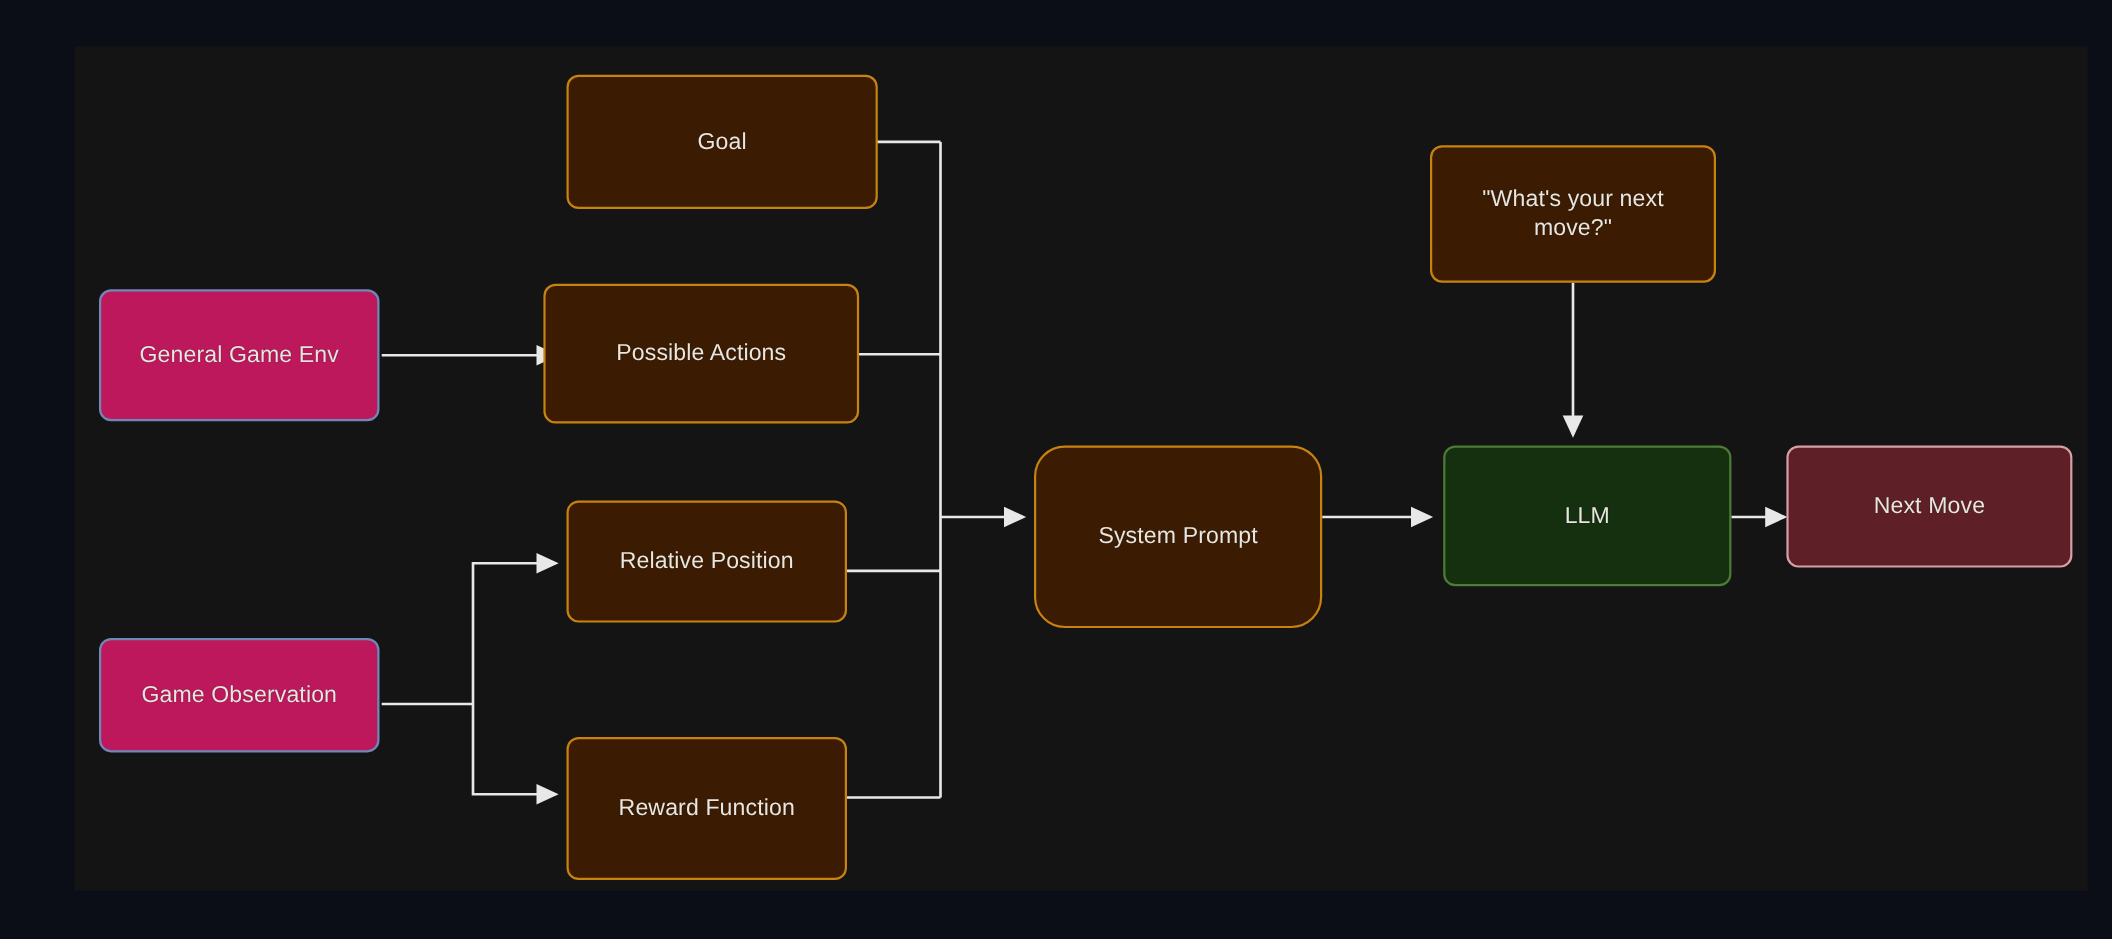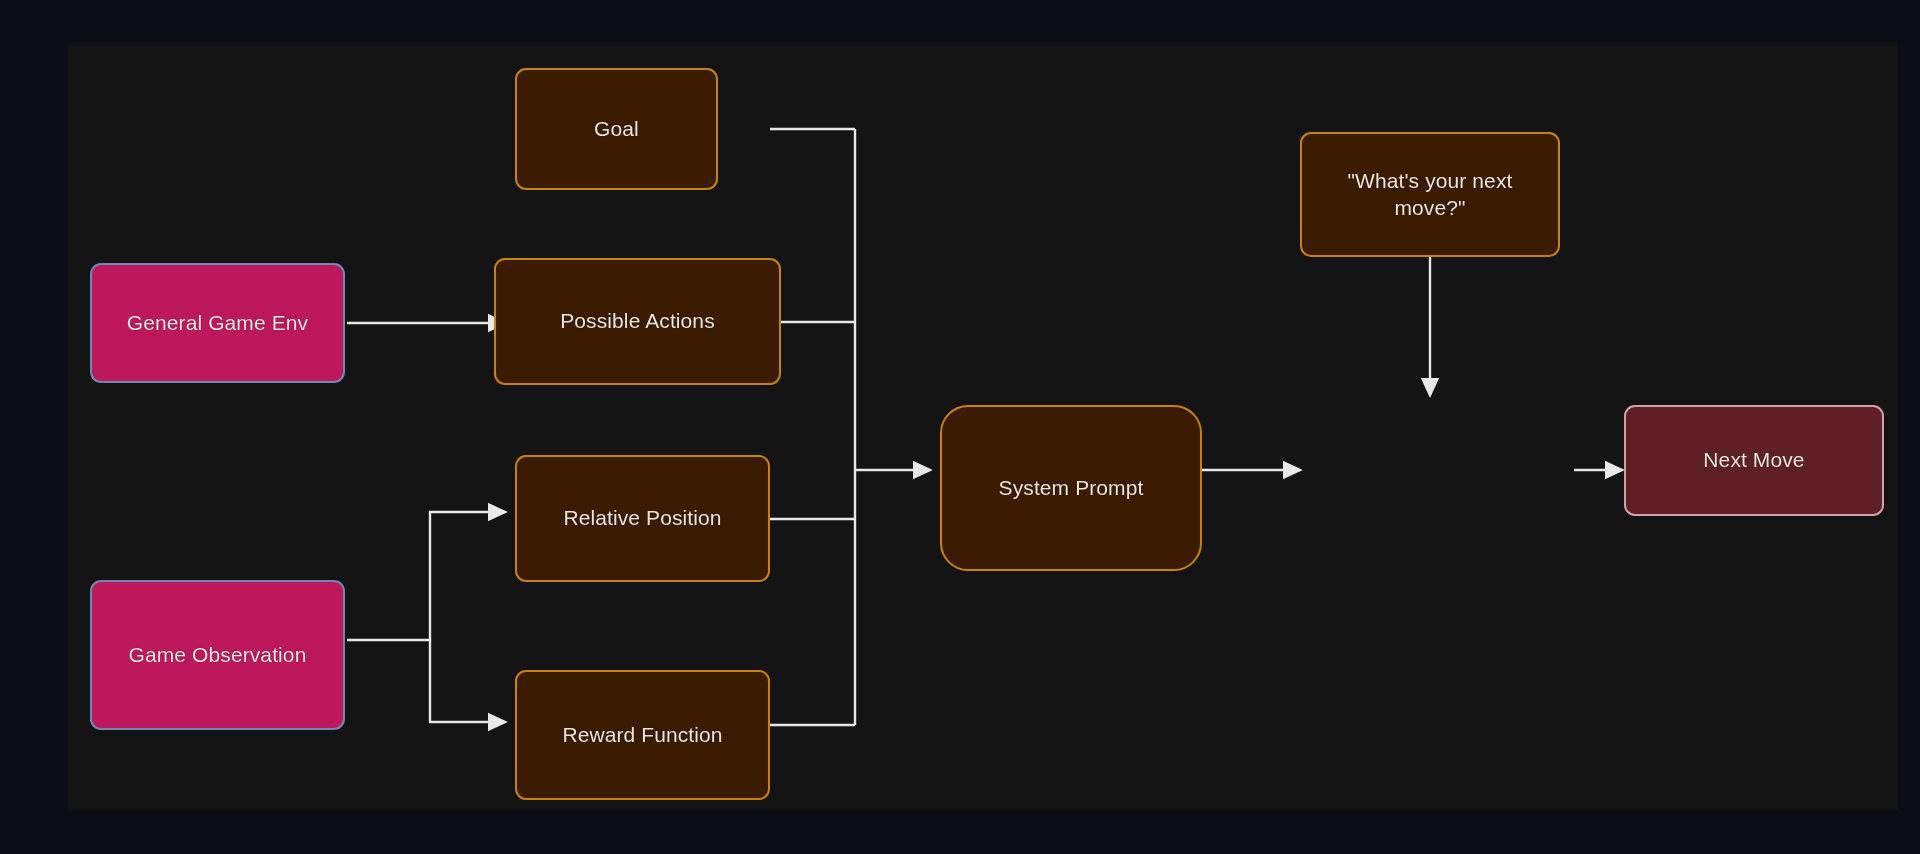--- a/index.html
+++ b/index.html
@@ -86,48 +86,51 @@
 
       <path d="M1362,215 L1362,353" stroke="#e8e8e8" stroke-width="2.4" fill="none" marker-end="url(#arrow)"></path>
 
       <path d="M1506,428 L1554,428" stroke="#e8e8e8" stroke-width="2.4" fill="none" marker-end="url(#arrow)"></path>
     </svg>
 
     <div class="node blue" style="left:22px; top:221px; width:255px; height:120px;">
       <span class="node-label">General Game Env</span>
     </div>
 
-    <div class="node blue" style="left:22px; top:538px; width:255px; height:150px;">
+    <div class="node blue" style="left:22px; top:538px; width:255px; height:104px;">
       <span class="node-label">Game Observation</span>
     </div>
 
-    <div class="node orange" style="left:447px; top:26px; width:203px; height:122px;">
+    <div class="node orange" style="left:447px; top:26px; width:283px; height:122px;">
       <span class="node-label">Goal</span>
     </div>
 
     <div class="node orange" style="left:426px; top:216px; width:287px; height:127px;">
       <span class="node-label">Possible Actions</span>
     </div>
 
-    <div class="node orange" style="left:447px; top:413px; width:255px; height:127px;">
+    <div class="node orange" style="left:447px; top:413px; width:255px; height:111px;">
       <span class="node-label">Relative Position</span>
     </div>
 
     <div class="node orange" style="left:447px; top:628px; width:255px; height:130px;">
       <span class="node-label">Reward Function</span>
     </div>
 
     <div class="node orange" style="left:872px; top:363px; width:262px; height:166px;border-radius:28px;">
       <span class="node-label">System Prompt</span>
     </div>
 
     <div class="node orange" style="left:1232px; top:90px; width:260px; height:125px;">
       <span class="node-label">"What's your next
 move?"</span>
     </div>
 
+    <div class="node green" style="left:1244px; top:363px; width:262px; height:128px;">
+      <span class="node-label">LLM</span>
+    </div>
 
     <div class="node red" style="left:1556px; top:363px; width:260px; height:111px;">
       <span class="node-label">Next Move</span>
     </div>
 
   </div>
 </div>
 
 </body></html>

